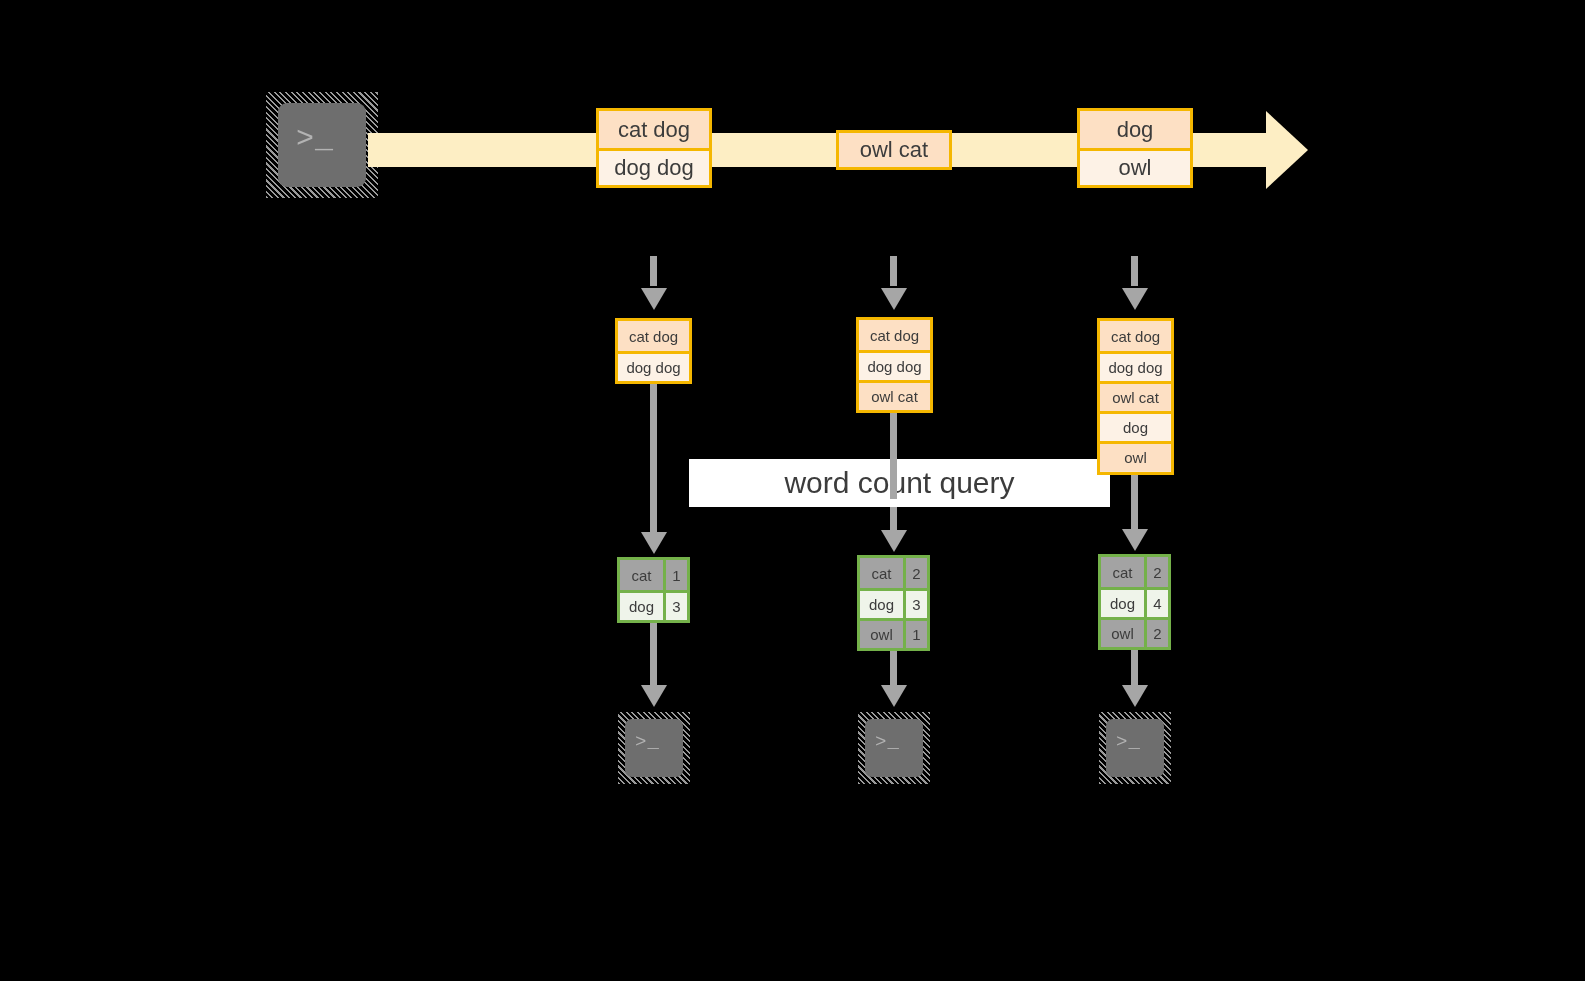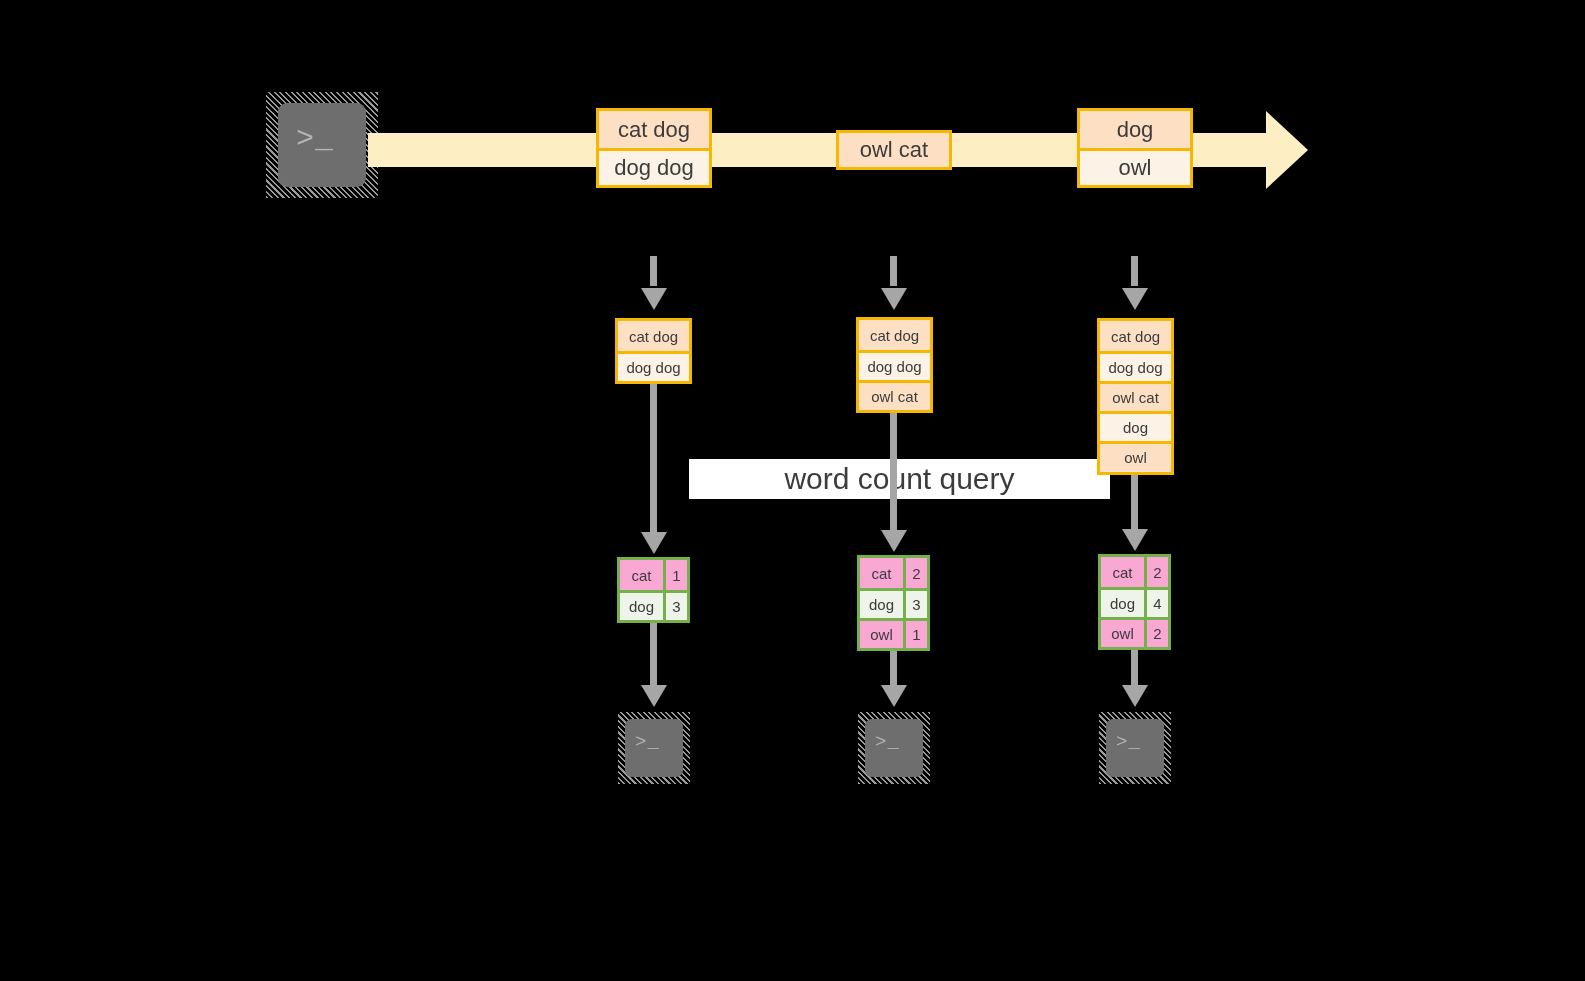--- a/index.html
+++ b/index.html
@@ -47,21 +47,21 @@
   .rec .row + .row{border-top:3px solid #f5b700;}
   .rec .row.a{background:#fde0c4;}
   .rec .row.b{background:#fdf2e6;}
 
   
   .kv{position:absolute;box-sizing:border-box;border:3px solid #74b14a;background:#e4ecdc;}
   .kv .krow{box-sizing:border-box;display:flex;}
   .kv .krow + .krow{border-top:3px solid #74b14a;}
   .kv .kc,.kv .vc{box-sizing:border-box;display:flex;align-items:center;justify-content:center;color:#3c3c3c;}
   .kv .vc{border-left:3px solid #74b14a;}
-  .kv .krow.a .kc,.kv .krow.a .vc{background:#f9a8d4;}
+  .kv .krow.a .kc,.kv .krow.a .vc{background:#a3a3a3;}
   .kv .krow.b .kc,.kv .krow.b .vc{background:#eff4ea;}
 
   
   .gline{position:absolute;background:#a6a6a6;width:7px;}
   .ghead{
     position:absolute;width:0;height:0;
     border-left:13px solid transparent;
     border-right:13px solid transparent;
     border-top:22px solid #a6a6a6;
   }
@@ -199,21 +199,21 @@
 
   <div class="gline" style="left:1131px;top:650px;height:35px;"></div>
   <div class="ghead" style="left:1122px;top:685px;"></div>
 
   <div class="term" style="left:1099px;top:712px;width:72px;height:72px;">
     <div class="hatch"></div>
     <div class="body" style="left:7px;top:7px;width:58px;height:58px;border-radius:7px;"></div>
     <div class="glyph" style="left:17px;top:21px;font-size:19px;">&gt;_</div>
   </div>
 
-  <div class="banner" style="left:689px;top:459px;width:421px;height:40px;font-size:30px;">word count query</div>
+  <div class="banner" style="left:689px;top:459px;width:421px;height:48px;font-size:30px;">word count query</div>
 
   <div class="rec" style="left:1097px;top:318px;width:77px;height:157px;">
     <div class="row a" style="height:30px;font-size:15px;">cat dog</div>
     <div class="row b" style="height:30px;font-size:15px;">dog dog</div>
     <div class="row a" style="height:30px;font-size:15px;">owl cat</div>
     <div class="row b" style="height:30px;font-size:15px;">dog</div>
     <div class="row a" style="height:30px;font-size:15px;">owl</div>
   </div>
 
   <div class="gline" style="left:650px;top:459px;height:40px;"></div>

